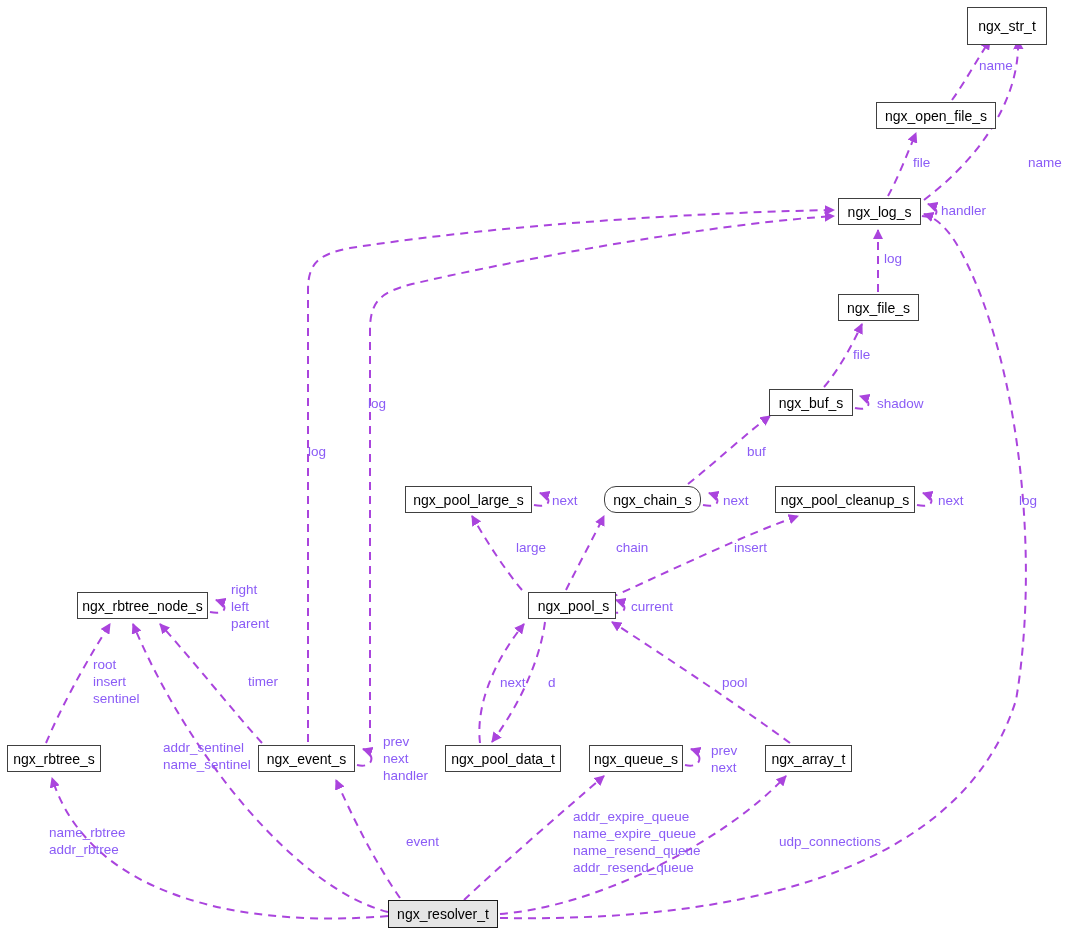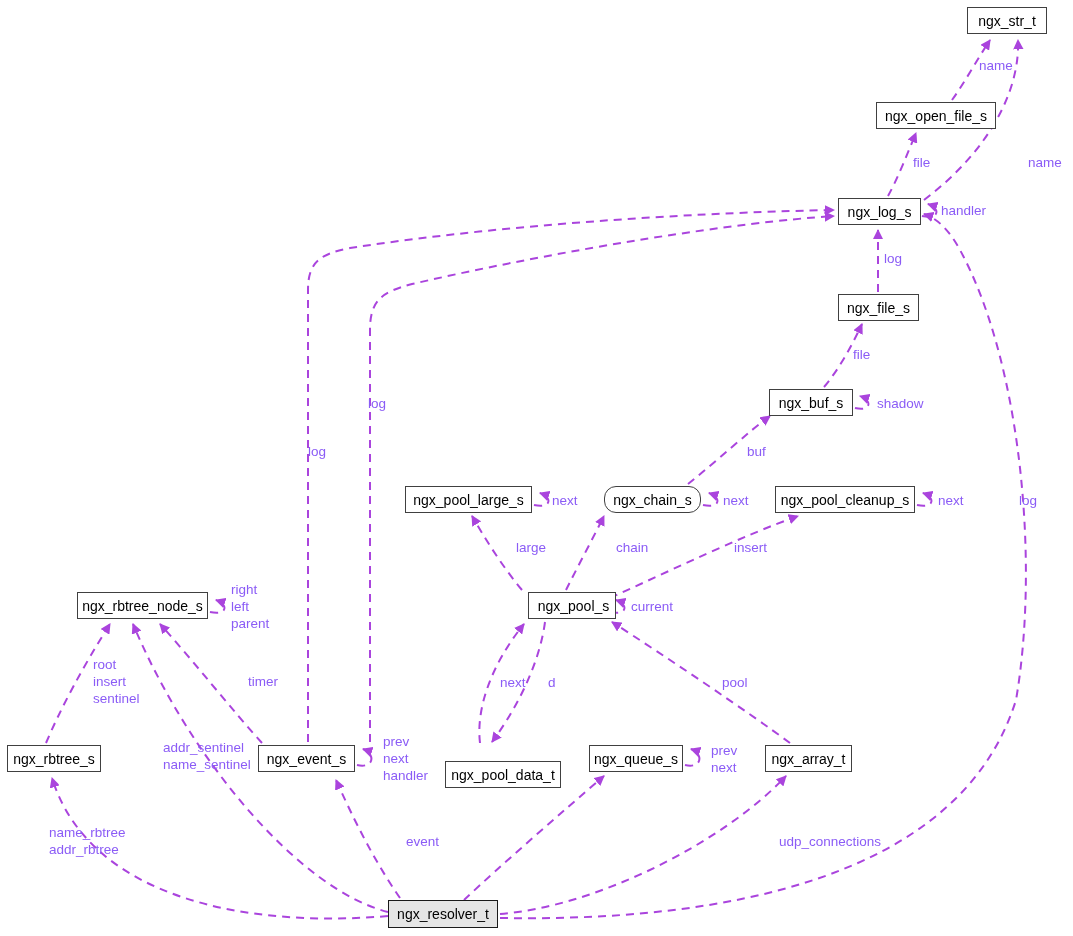--- a/index.html
+++ b/index.html
@@ -128,33 +128,33 @@
 
       <path d="M 400 898 C 382 872 362 838 336 780"></path>
 
       <path d="M 388 916 C 250 928 90 900 52 778"></path>
 
       <path d="M 500 918 C 720 922 960 880 1016 700 C 1040 560 1020 360 960 250 C 948 228 936 218 924 214"></path>
     </g>
   </svg>
 
   <div id="node-layer">
-      <div class="node" style="left: 967px; top: 7px; width: 80px; height: 27px;">ngx_str_t</div>
+      <div class="node" style="left: 967px; top: 7px; width: 80px; height: 38px;">ngx_str_t</div>
       <div class="node" style="left: 876px; top: 102px; width: 120px; height: 27px;">ngx_open_file_s</div>
       <div class="node" style="left: 838px; top: 198px; width: 83px; height: 27px;">ngx_log_s</div>
       <div class="node" style="left: 838px; top: 294px; width: 81px; height: 27px;">ngx_file_s</div>
       <div class="node" style="left: 769px; top: 389px; width: 84px; height: 27px;">ngx_buf_s</div>
       <div class="node" style="left: 405px; top: 486px; width: 127px; height: 27px;">ngx_pool_large_s</div>
       <div class="node" style="left: 604px; top: 486px; width: 97px; height: 27px; border-radius: 12px;">ngx_chain_s</div>
       <div class="node" style="left: 775px; top: 486px; width: 140px; height: 27px;">ngx_pool_cleanup_s</div>
       <div class="node" style="left: 77px; top: 592px; width: 131px; height: 27px;">ngx_rbtree_node_s</div>
       <div class="node" style="left: 528px; top: 592px; width: 88px; height: 27px; padding-left: 12px;">ngx_pool_s</div>
       <div class="node" style="left: 7px; top: 745px; width: 94px; height: 27px;">ngx_rbtree_s</div>
       <div class="node" style="left: 258px; top: 745px; width: 97px; height: 27px;">ngx_event_s</div>
-      <div class="node" style="left: 445px; top: 745px; width: 116px; height: 27px; margin-top: 16px;">ngx_pool_data_t</div>
+      <div class="node" style="left: 445px; top: 745px; width: 116px; height: 27px;">ngx_pool_data_t</div>
       <div class="node" style="left: 589px; top: 745px; width: 94px; height: 27px;">ngx_queue_s</div>
       <div class="node" style="left: 765px; top: 745px; width: 87px; height: 27px;">ngx_array_t</div>
       <div class="node focus" style="left: 388px; top: 900px; width: 110px; height: 28px;">ngx_resolver_t</div>
     </div>
   <div id="label-layer">
       <div class="edge-label" style="left: 979px; top: 57px;">name</div>
       <div class="edge-label" style="left: 1028px; top: 154px;">name</div>
       <div class="edge-label" style="left: 913px; top: 154px;">file</div>
       <div class="edge-label" style="left: 941px; top: 202px;">handler</div>
       <div class="edge-label" style="left: 884px; top: 250px;">log</div>
@@ -183,17 +183,21 @@
       <div class="edge-label" style="left: 722px; top: 674px;">pool</div>
       <div class="edge-label" style="left: 163px; top: 739px;">addr_sentinel
 name_sentinel</div>
       <div class="edge-label" style="left: 383px; top: 733px;">prev
 next
 handler</div>
       <div class="edge-label" style="left: 711px; top: 742px;">prev
 next</div>
       <div class="edge-label" style="left: 49px; top: 824px;">name_rbtree
 addr_rbtree</div>
+      <div class="edge-label" style="left: 573px; top: 808px;">addr_expire_queue
+name_expire_queue
+name_resend_queue
+addr_resend_queue</div>
       <div class="edge-label" style="left: 779px; top: 833px;">udp_connections</div>
       <div class="edge-label" style="left: 406px; top: 833px;">event</div>
     </div>
 
 </div>
 
 </body></html>

